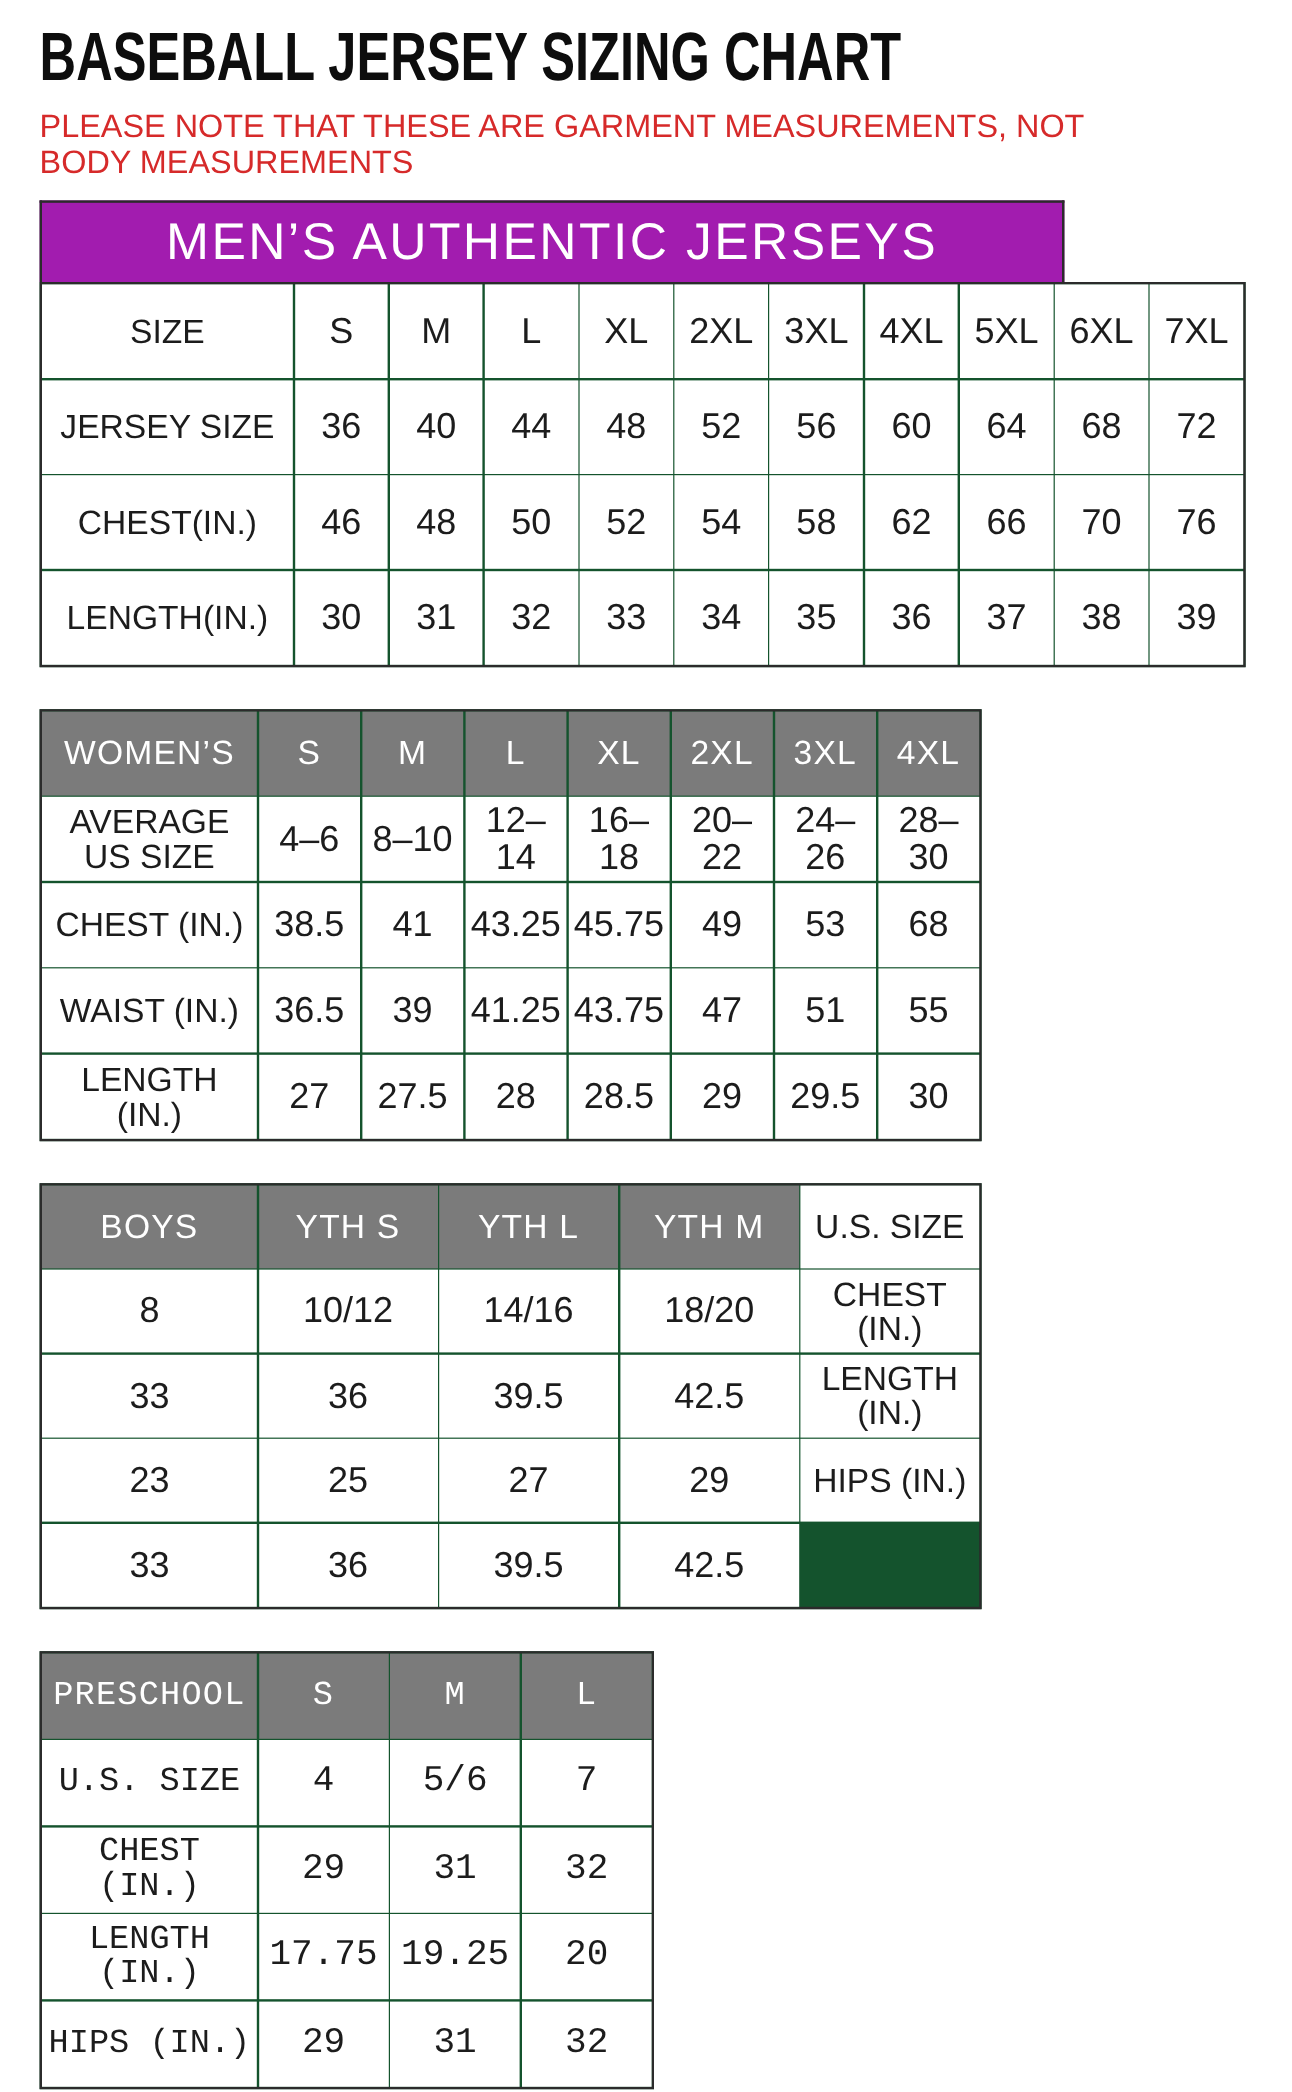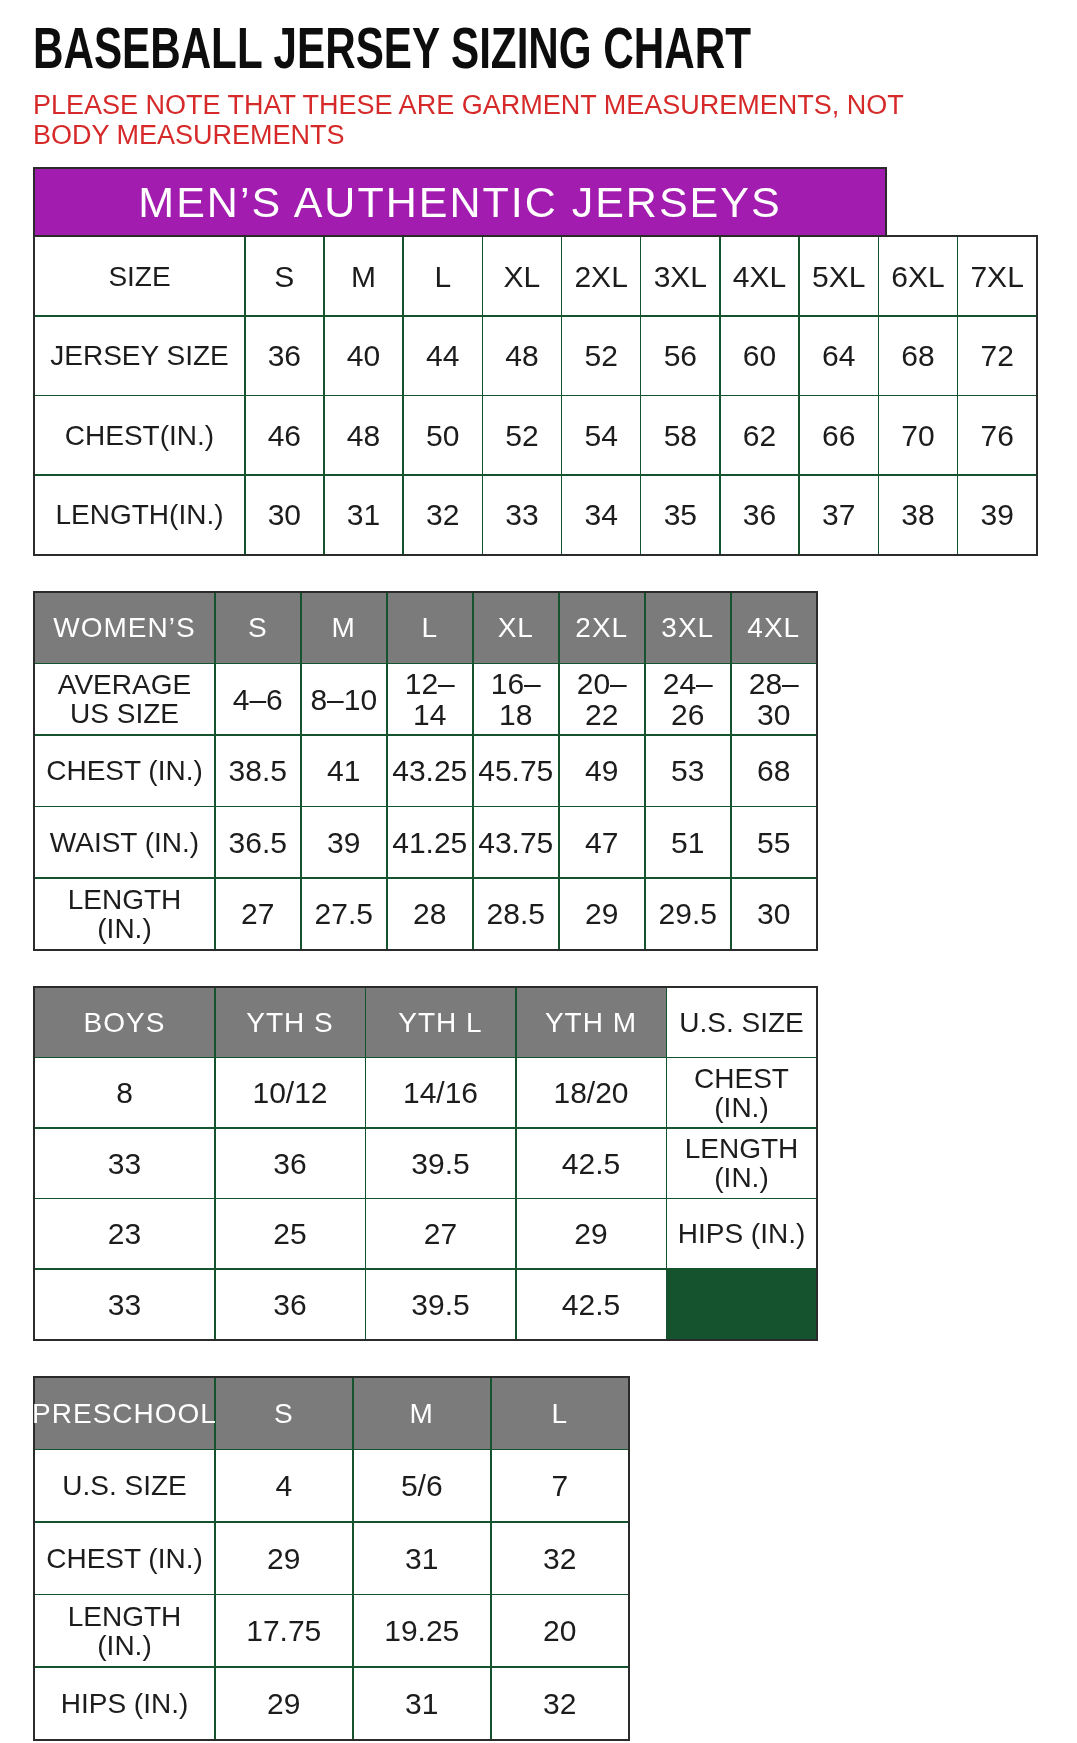--- a/index.html
+++ b/index.html
@@ -62,21 +62,21 @@
     padding:0 4px;
   }
   .cell.label { font-size:28px; }
   .cell.head-gray { background:#7b7b7b; color:#ffffff; font-size:28px; letter-spacing:1px; }
   .cell.head-plain { background:#ffffff; color:#1c1c1c; }
 
   [data-table="mens"]      { width:1005px; grid-template-columns:209px repeat(10,1fr); grid-auto-rows:78px; }
   [data-table="womens"]    { margin-top:35px; width:785px;  grid-template-columns:179px repeat(7,1fr);  grid-auto-rows:70px; }
   [data-table="womens"] .cell:nth-child(-n+8) { height:auto; } 
   [data-table="boys"]      { margin-top:35px; width:785px;  grid-template-columns:179px repeat(4,1fr);  grid-auto-rows:69px; }
-  [data-table="preschool"] { margin-top:35px; width:597px;  grid-template-columns:179px repeat(3,1fr);  grid-auto-rows:71px; }
+  [data-table="preschool"] { margin-top:35px; width:512px;  grid-template-columns:179px repeat(3,1fr);  grid-auto-rows:71px;font-family:Liberation Mono, monospace; }
 </style>
 </head>
 <body>
 
 <div class="page">
 
   <h1 class="title">BASEBALL JERSEY SIZING CHART</h1>
 
   <div class="note">PLEASE NOTE THAT THESE ARE GARMENT MEASUREMENTS, NOT BODY MEASUREMENTS</div>
 

